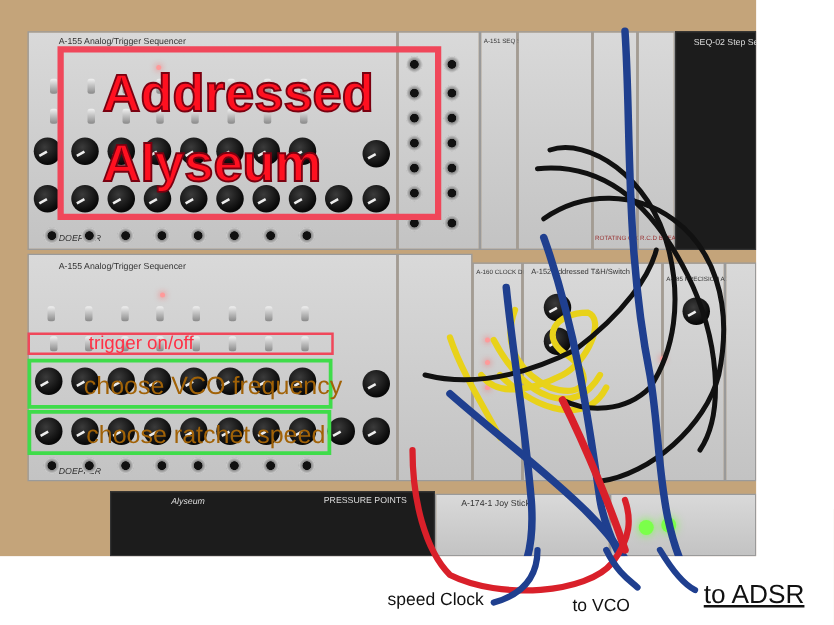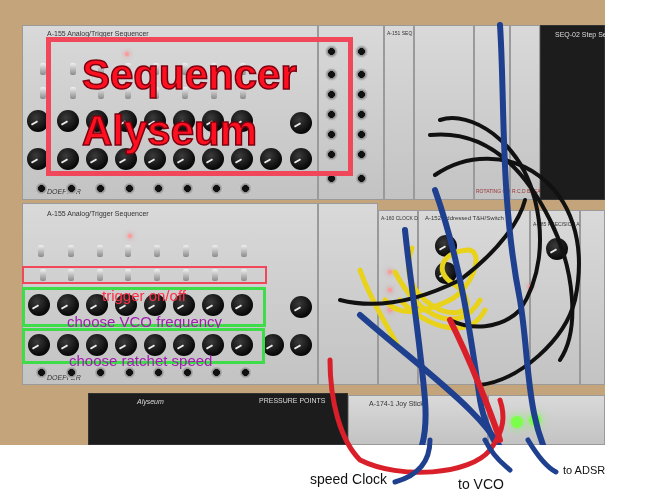--- a/index.html
+++ b/index.html
@@ -16,21 +16,21 @@
   .switch{position:absolute;width:6px;height:12px;background:linear-gradient(#f0f0f0,#8a8a8a);border-radius:2px;}
   .led{position:absolute;width:4px;height:4px;border-radius:50%;background:#333;}
   .led.on{background:#ff9a9a;box-shadow:0 0 5px #ff5a5a;}
   .led.green{width:12px;height:12px;background:#7bff4a;box-shadow:0 0 8px #7bff4a;}
   .overlay-box{position:absolute;box-sizing:border-box;}
   .red-box{border:5px solid #f0475a;}
   .thin-red-box{border:2px solid #f0475a;}
   .green-box{border:3px solid #3fdc4a;}
   .big-label{position:absolute;color:#ff1020;font-weight:bold;font-size:42px;line-height:42px;-webkit-text-stroke:1.5px #7a0010;letter-spacing:0px;}
   .mid-label{position:absolute;color:#ff3045;font-size:15px;line-height:15px;white-space:nowrap;}
-  .green-label{position:absolute;color:#a21caf;font-size:15px;line-height:15px;white-space:nowrap;margin-top:12px;}
+  .green-label{position:absolute;color:#a16207;font-size:20px;line-height:15px;white-space:nowrap;}
   .caption{position:absolute;color:#111;font-size:14px;white-space:nowrap;}
   svg.cables{position:absolute;left:0;top:0;}
 </style>
 </head>
 <body>
 
 <div class="photo">
   <div class="wood"></div>
 
   <div class="panel" style="left:22px;top:25px;width:296px;height:175px;">
@@ -217,27 +217,27 @@
 <svg class="cables" width="667" height="500">
   <g fill="none" stroke-linecap="round">
     <path d="M330 360 C330 400 340 440 360 460 C400 480 470 475 490 450 C505 430 505 415 500 400" stroke="#d9202a" stroke-width="5"></path>
     <path d="M430 440 C430 460 420 475 395 482" stroke="#1f3f8f" stroke-width="5"></path>
     <path d="M485 440 C495 460 505 465 510 470" stroke="#1f3f8f" stroke-width="5"></path>
     <path d="M528 440 C540 460 548 468 556 472" stroke="#1f3f8f" stroke-width="5"></path>
   </g>
 </svg>
 
 <div class="overlay-box red-box" style="left:46px;top:37px;width:307px;height:139px;"></div>
-<div class="big-label" style="left:82px;top:54px;">Sequencer</div>
+<div class="big-label" style="left:82px;top:54px;">Addressed</div>
 <div class="big-label" style="left:82px;top:110px;">Alyseum</div>
 
 <div class="overlay-box thin-red-box" style="left:22px;top:266px;width:245px;height:18px;"></div>
-<div class="mid-label" style="left:102px;top:267px;margin-top:21px;">trigger on/off</div>
+<div class="mid-label" style="left:71px;top:267px;">trigger on/off</div>
 
 <div class="overlay-box green-box" style="left:22px;top:287px;width:244px;height:40px;"></div>
 <div class="green-label" style="left:67px;top:302px;">choose VCO frequency</div>
 
 <div class="overlay-box green-box" style="left:22px;top:328px;width:243px;height:36px;"></div>
 <div class="green-label" style="left:69px;top:341px;">choose ratchet speed</div>
 
 <div class="caption" style="left:310px;top:471px;">speed Clock</div>
 <div class="caption" style="left:458px;top:476px;">to VCO</div>
-<div class="caption" style="left:563px;top:464px;font-size:11px;">to ADSR</div>
+<div class="caption" style="left:563px;top:464px;font-size:21px;text-decoration:underline;">to ADSR</div>
 
 </body></html>

